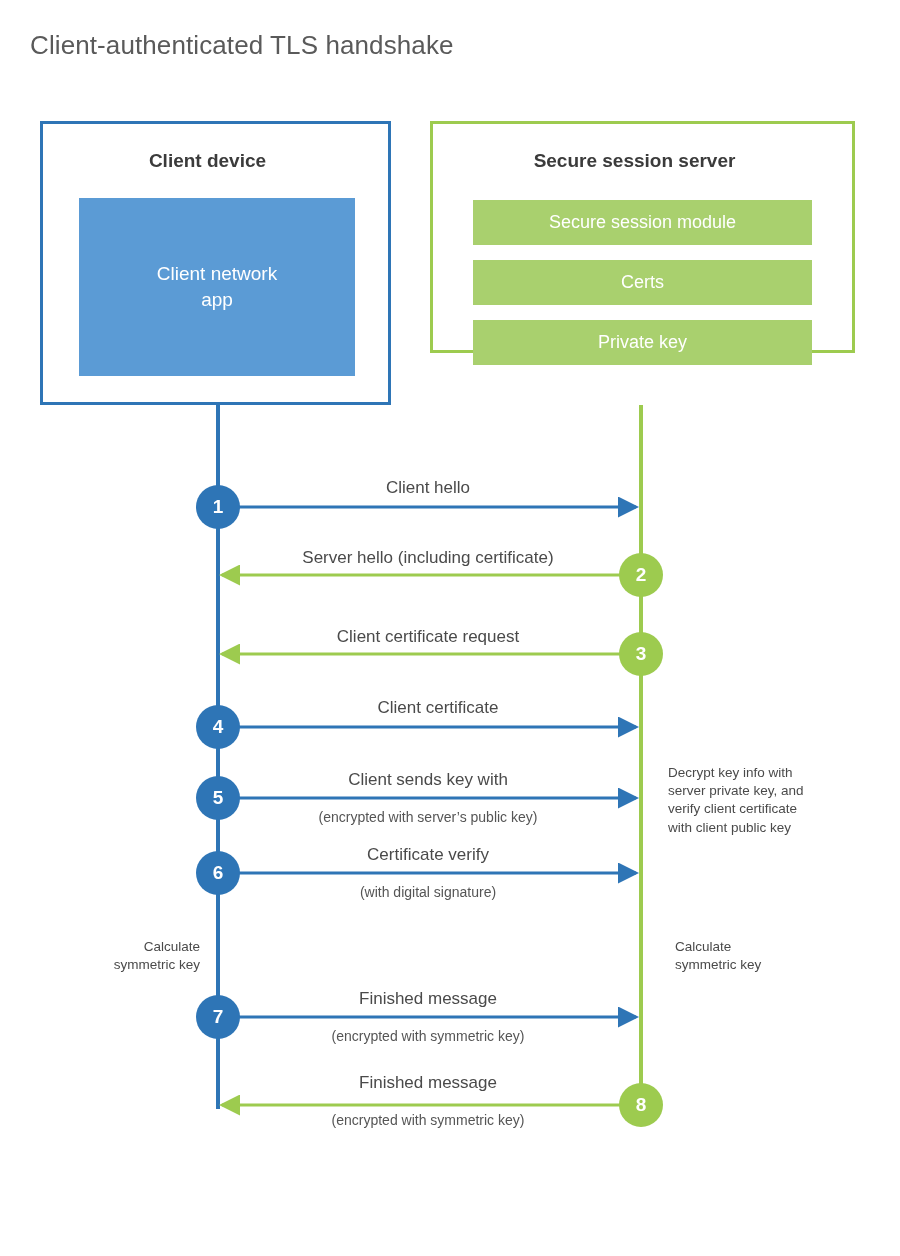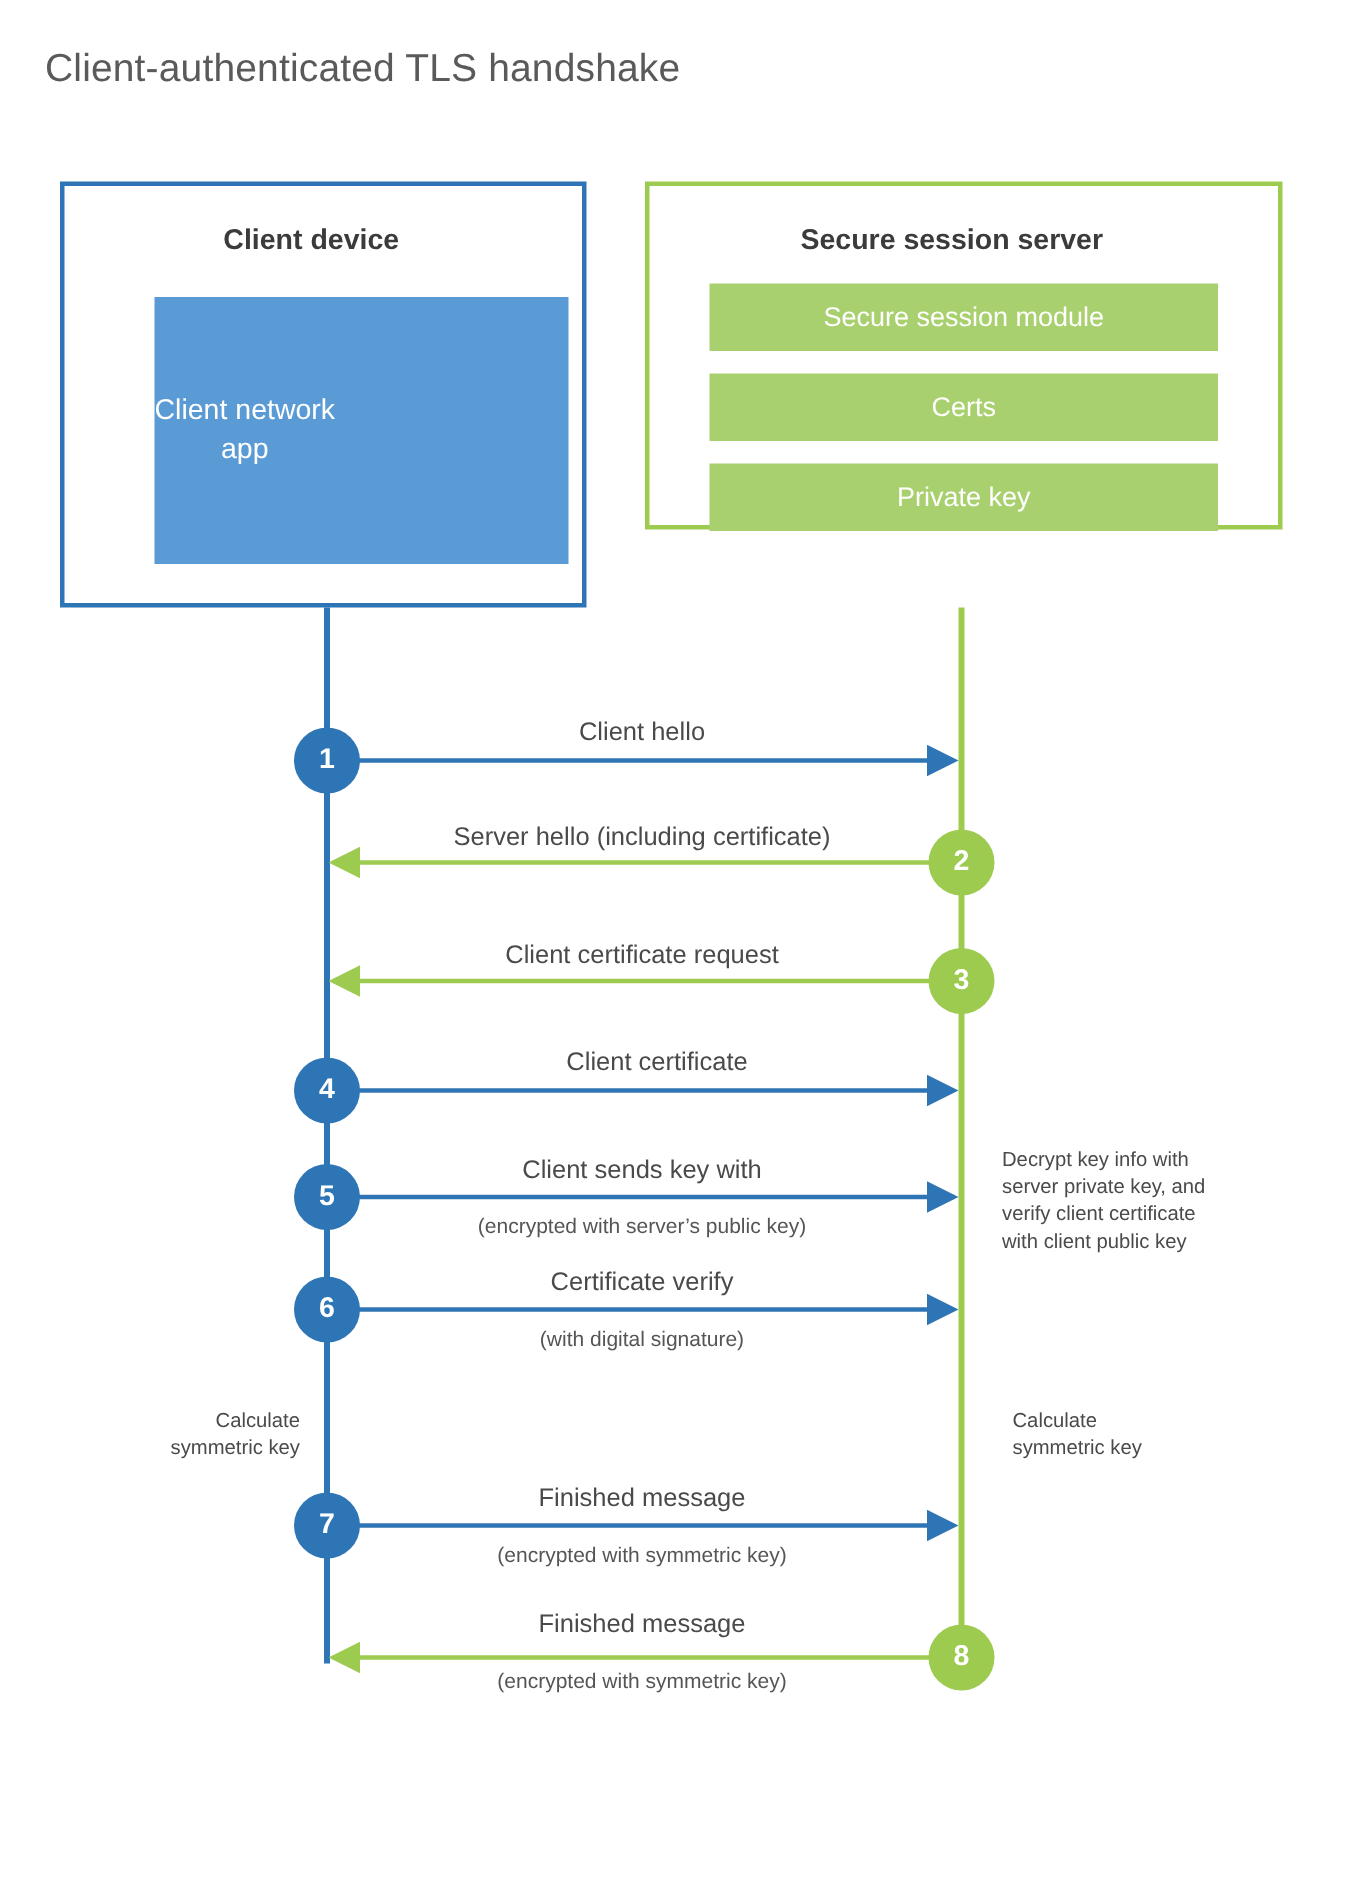--- a/index.html
+++ b/index.html
@@ -65,29 +65,29 @@
     position: absolute;
     left: 36px;
     top: 74px;
     width: 276px;
     height: 178px;
     background: #5b9bd5;
     color: #ffffff;
     font-size: 19px;
     display: flex;
     align-items: center;
+    justify-content: center;
     text-align: center;
     line-height: 1.35;
-    margin-left: 24px;
   }
 
   .server-bars {
     position: absolute;
     left: 40px;
-    top: 65px;
+    top: 76px;
     width: 339px;
     text-align: center;
   }
   .server-bar {
     height: 45px;
     background: #a9d06e;
     color: #ffffff;
     font-size: 18px;
     display: flex;
     align-items: center;

